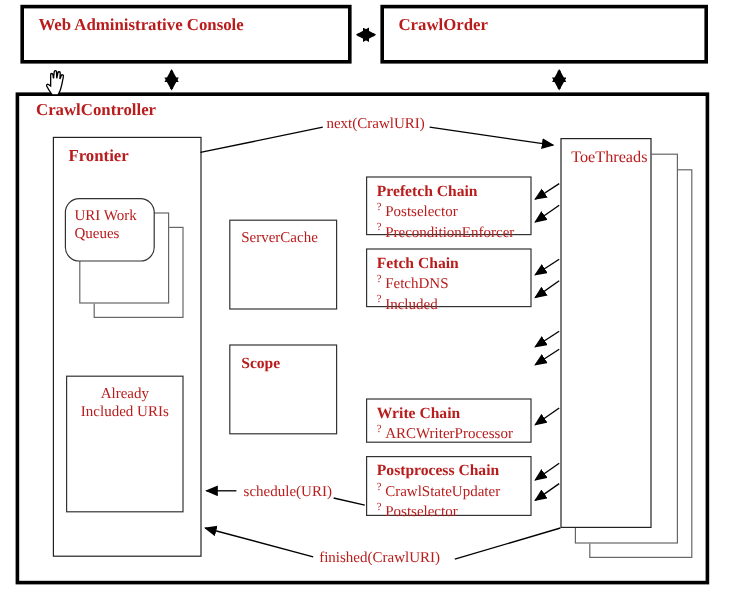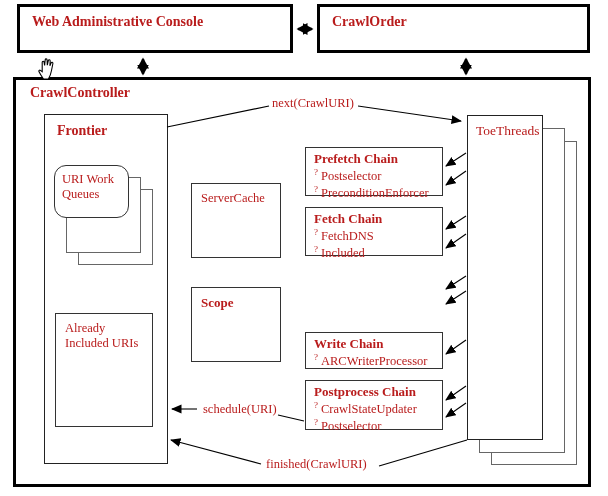--- a/index.html
+++ b/index.html
@@ -40,21 +40,21 @@
   <div class="box" style="left:44px; top:114px; width:124px; height:350px; z-index:2;">
     <span class="lbl" style="padding:8px 12px;">Frontier</span>
   </div>
 
   <div class="layer" style="left:78px; top:189px; width:75px; height:76px; z-index:2;"></div>
   <div class="layer" style="left:66px; top:177px; width:75px; height:76px; z-index:3;"></div>
   <div class="box" style="left:54px; top:165px; width:75px; height:53px; z-index:4; border-color:#333;border-radius:12px;">
     <span class="lbl-sm" style="padding:6px 7px;">URI Work Queues</span>
   </div>
 
-  <div class="box" style="left:55px; top:313px; width:98px; height:114px; z-index:3; border-color:#333;">
+  <div class="box" style="left:55px; top:313px; width:98px; height:114px; z-index:3; border-color:#333;text-align:center;">
     <span class="lbl-sm">Already Included URIs</span>
   </div>
 
   <div class="box" style="left:191px; top:183px; width:90px; height:75px; z-index:2; border-color:#333;">
     <span class="lbl-sm">ServerCache</span>
   </div>
 
   <div class="box" style="left:191px; top:287px; width:90px; height:75px; z-index:2; border-color:#333;">
     <span class="lbl-sm b">Scope</span>
   </div>

